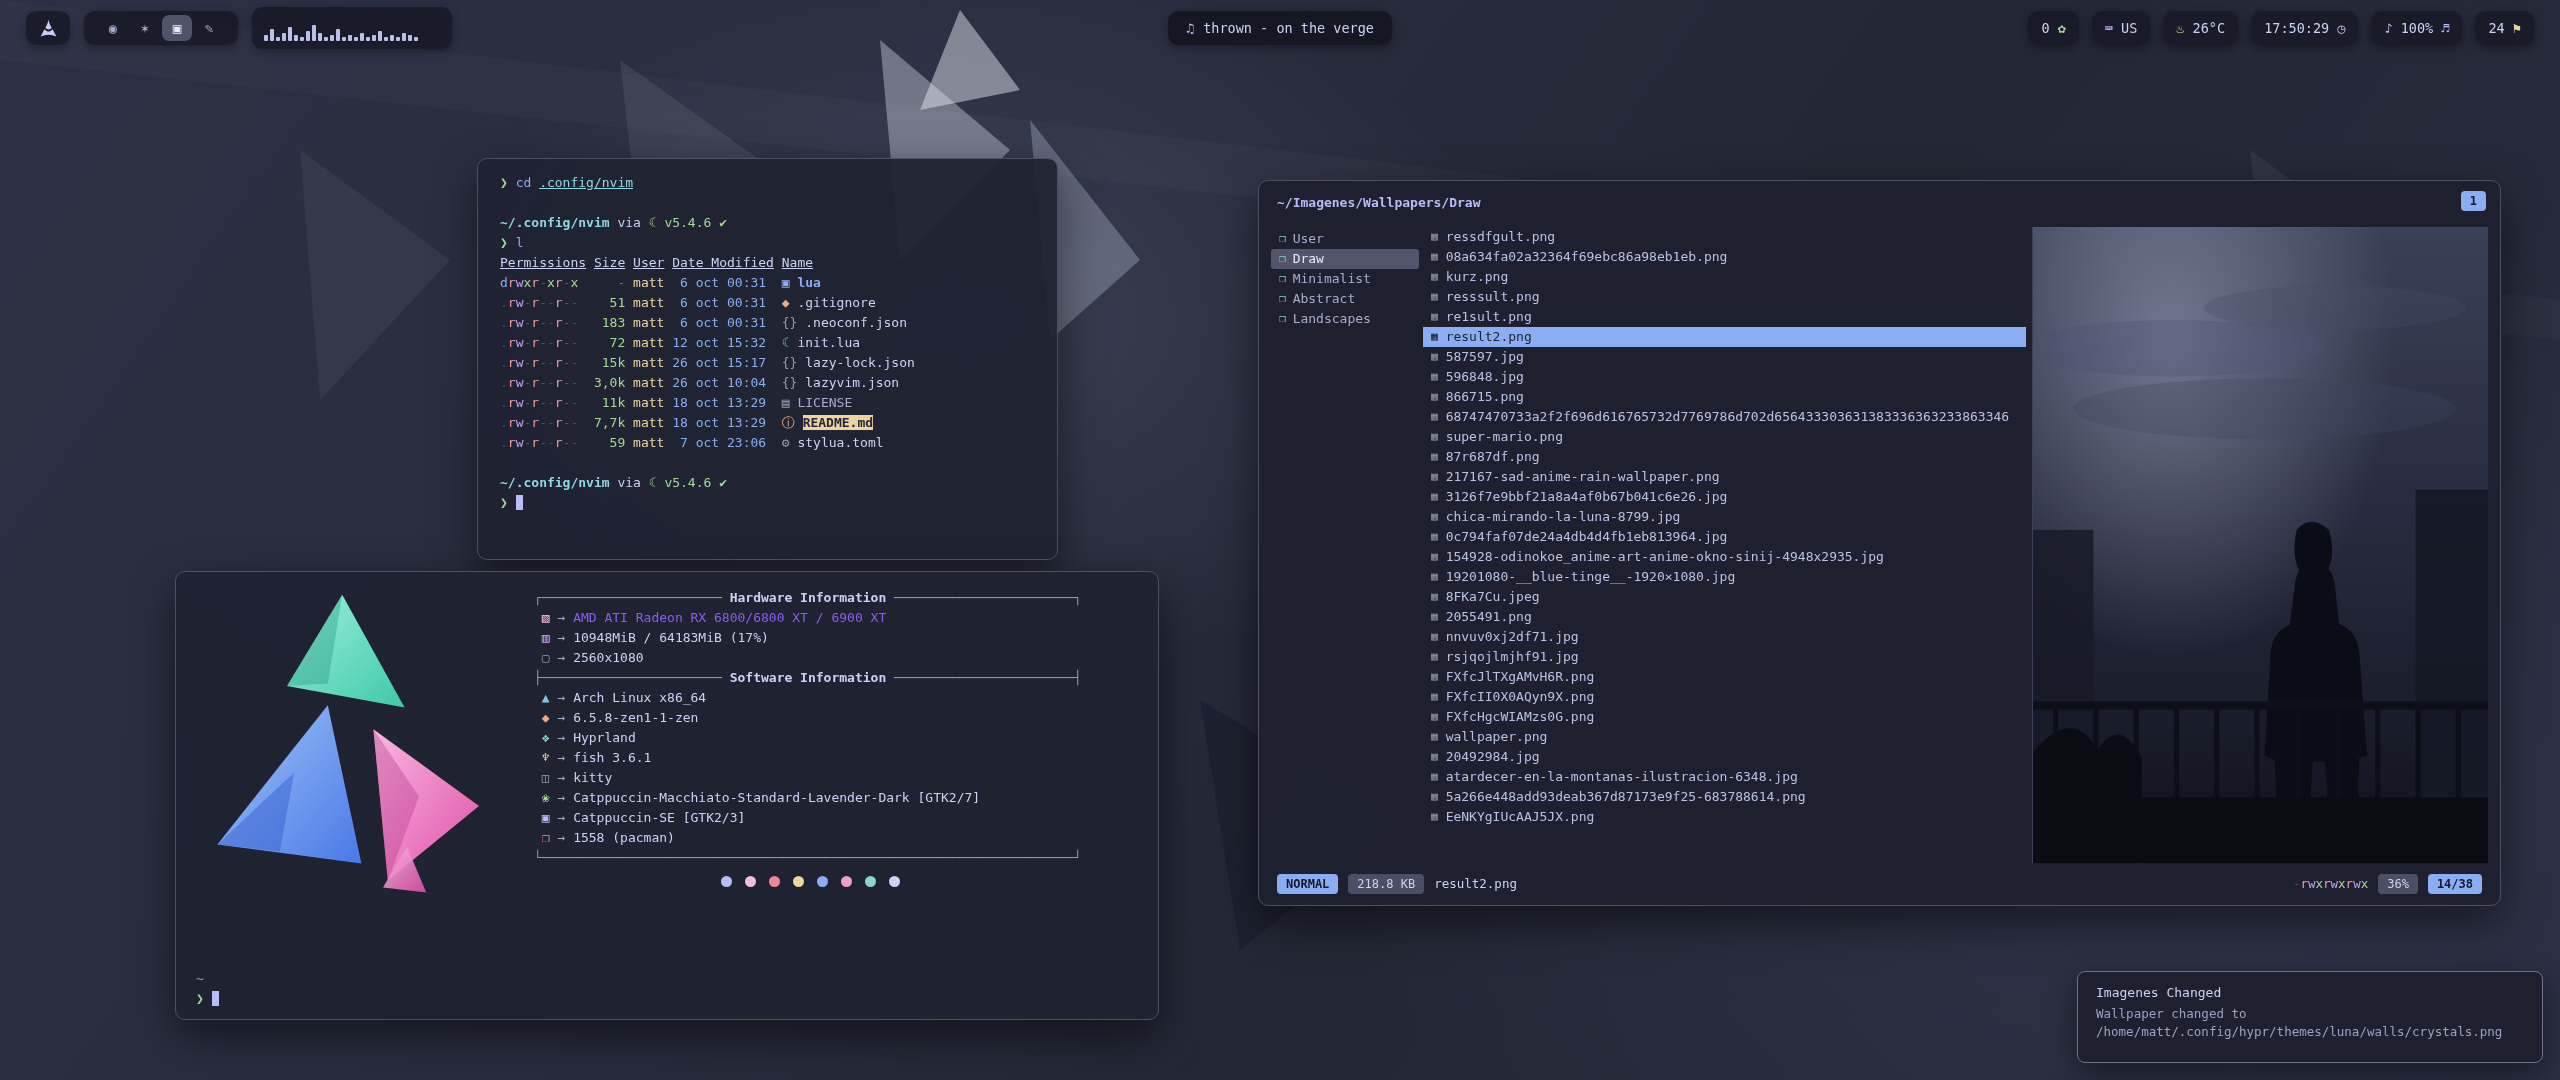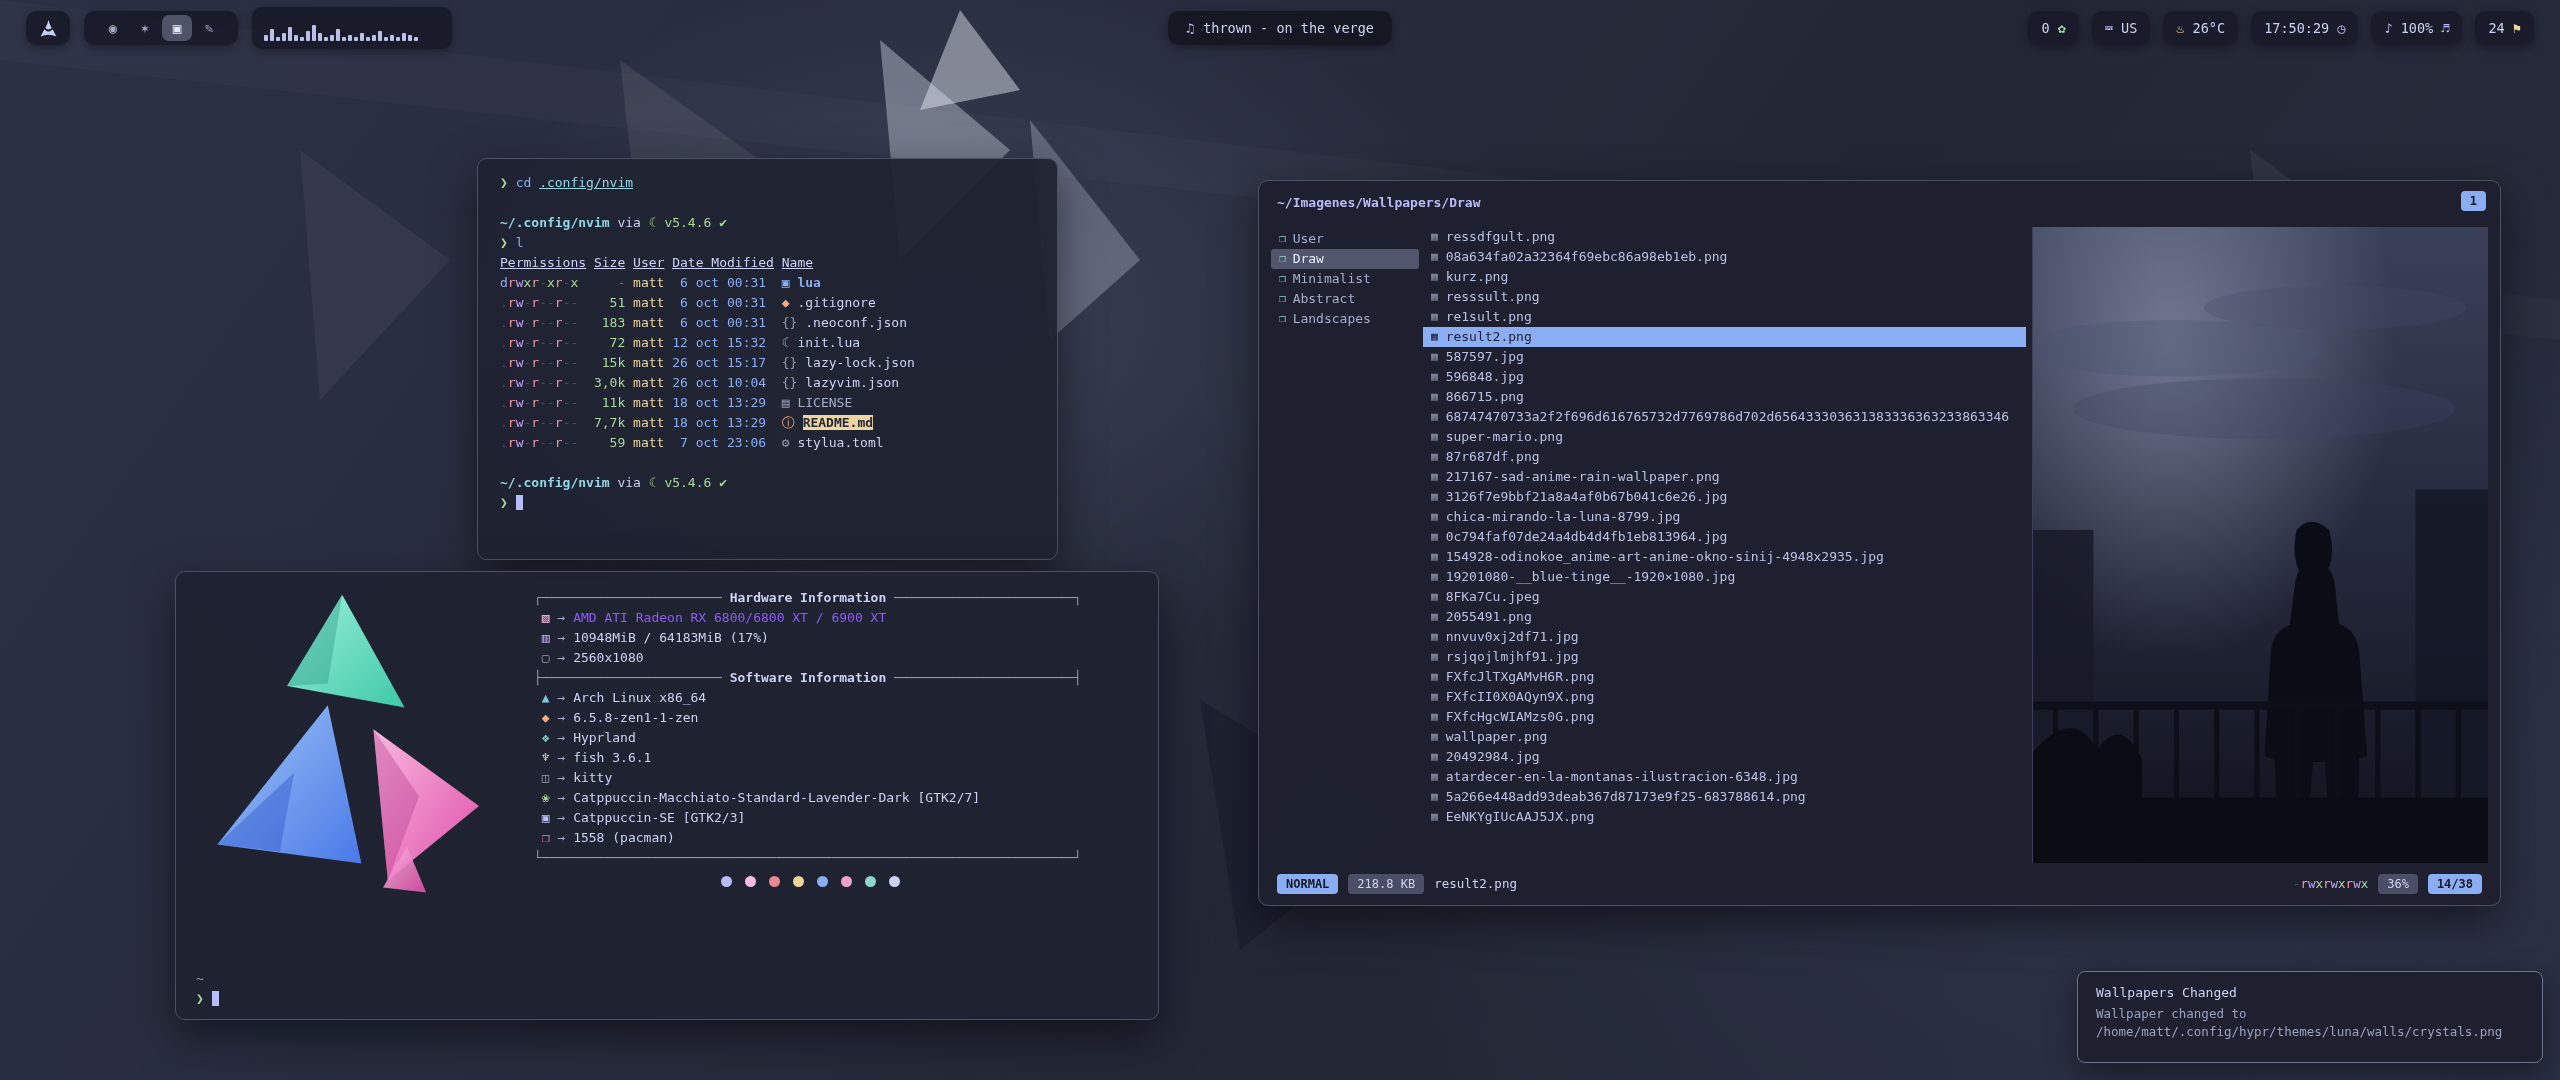--- a/index.html
+++ b/index.html
@@ -396,17 +396,17 @@
       <span class="fm-file-label">result2.png</span>
       <span class="fm-status-right">
         <span><span style="color: rgb(73, 77, 100);">-</span><span style="color: rgb(238, 153, 160);">r</span><span style="color: rgb(198, 160, 246);">w</span><span style="color: rgb(166, 218, 149);">x</span><span style="color: rgb(238, 153, 160);">r</span><span style="color: rgb(198, 160, 246);">w</span><span style="color: rgb(166, 218, 149);">x</span><span style="color: rgb(238, 153, 160);">r</span><span style="color: rgb(198, 160, 246);">w</span><span style="color: rgb(166, 218, 149);">x</span></span>
         <span class="badge badge-grey">36%</span>
         <span class="badge badge-blue">14/38</span>
       </span>
     </div>
   </div>
 
   <div class="notification">
-    <div class="notif-title">Wallpapers Changed</div>
+    <div class="notif-title">Imagenes Changed</div>
     <div class="notif-body">Wallpaper changed to /home/matt/.config/hypr/themes/luna/walls/crystals.png</div>
   </div>
 
 </div>
 
 </body></html>

